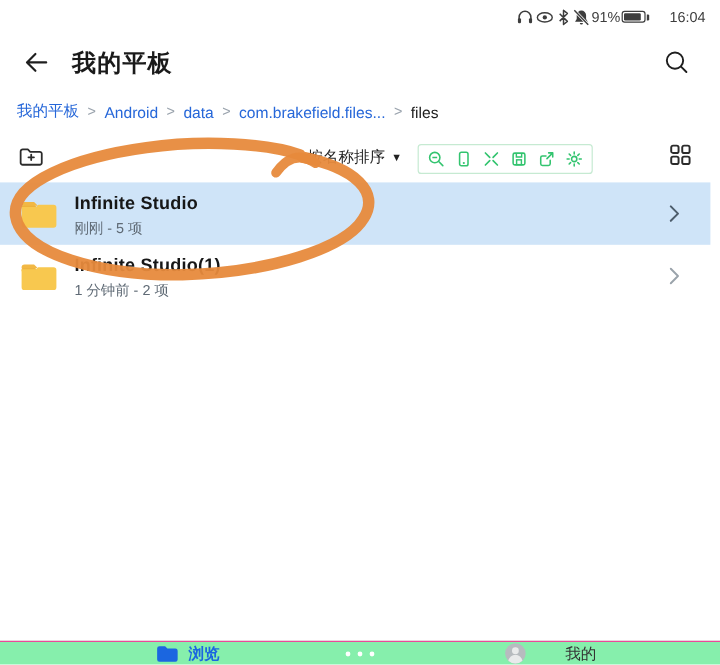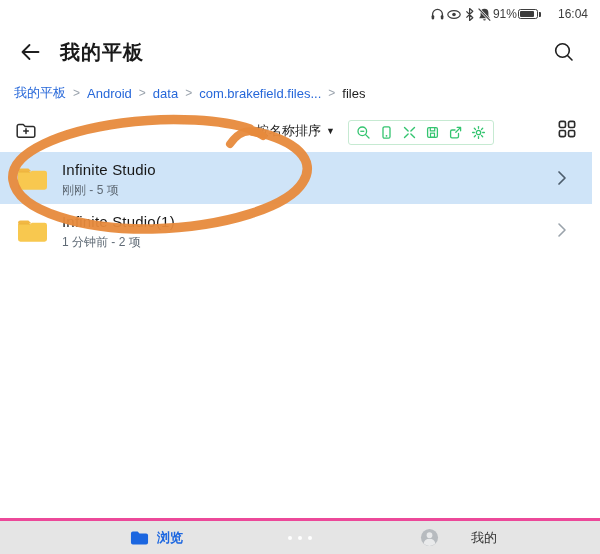--- a/index.html
+++ b/index.html
@@ -47,29 +47,29 @@
     background:#fff; border:1px solid #c6ead2; border-radius:3px;
   }
   .float-tool { width:19px; height:19px; display:flex; align-items:center; justify-content:center; cursor:pointer; }
   .grid-btn { position:absolute; right:22px; top:6px; cursor:pointer; }
   
   .file-list { position:absolute; top:152px; left:0; right:0; }
   .file-row { position:relative; height:52px; width:592px; cursor:pointer; }
   .file-row.selected { background:#cfe4f8; }
   .file-row .folder-ico { position:absolute; left:16px; top:12px; }
   .file-row .row-text { position:absolute; left:62px; top:9px; }
-  .row-title { font-size:15px; color:#171717; font-weight:400; letter-spacing:.2px; }
+  .row-title { font-size:15px; color:#171717; font-weight:700; letter-spacing:.2px; }
   .row-meta { font-size:12px; color:#5f6a75; margin-top:4px; }
   .row-chevron { position:absolute; right:24px; top:16px; }
   
   .annotation { position:absolute; inset:0; pointer-events:none; z-index:40; }
   
   .tab-bar {
-    position:absolute; left:0; right:0; bottom:0; height:36px;
-    background:#e5e5e5; border-top:3px solid #ec4899;
+    position:absolute; left:0; right:0; bottom:0; height:20px;
+    background:#86efac; border-top:1px solid #ec4899;
     display:flex; align-items:center;
   }
   .tab { display:flex; align-items:center; gap:8px; cursor:pointer; }
   .tab-browse { position:absolute; left:130px; }
   .tab-browse .tab-label { color:#1b66e0; font-size:13px; font-weight:600; }
   .tab-mine { position:absolute; left:420px;gap:32px; }
   .tab-mine .tab-label { color:#333; font-size:13px; }
   .nav-dots { position:absolute; left:50%; transform:translateX(-50%); display:flex; gap:6px; }
   .nav-dots i { width:4px; height:4px; border-radius:50%; background:#ffffff; }
 </style>

